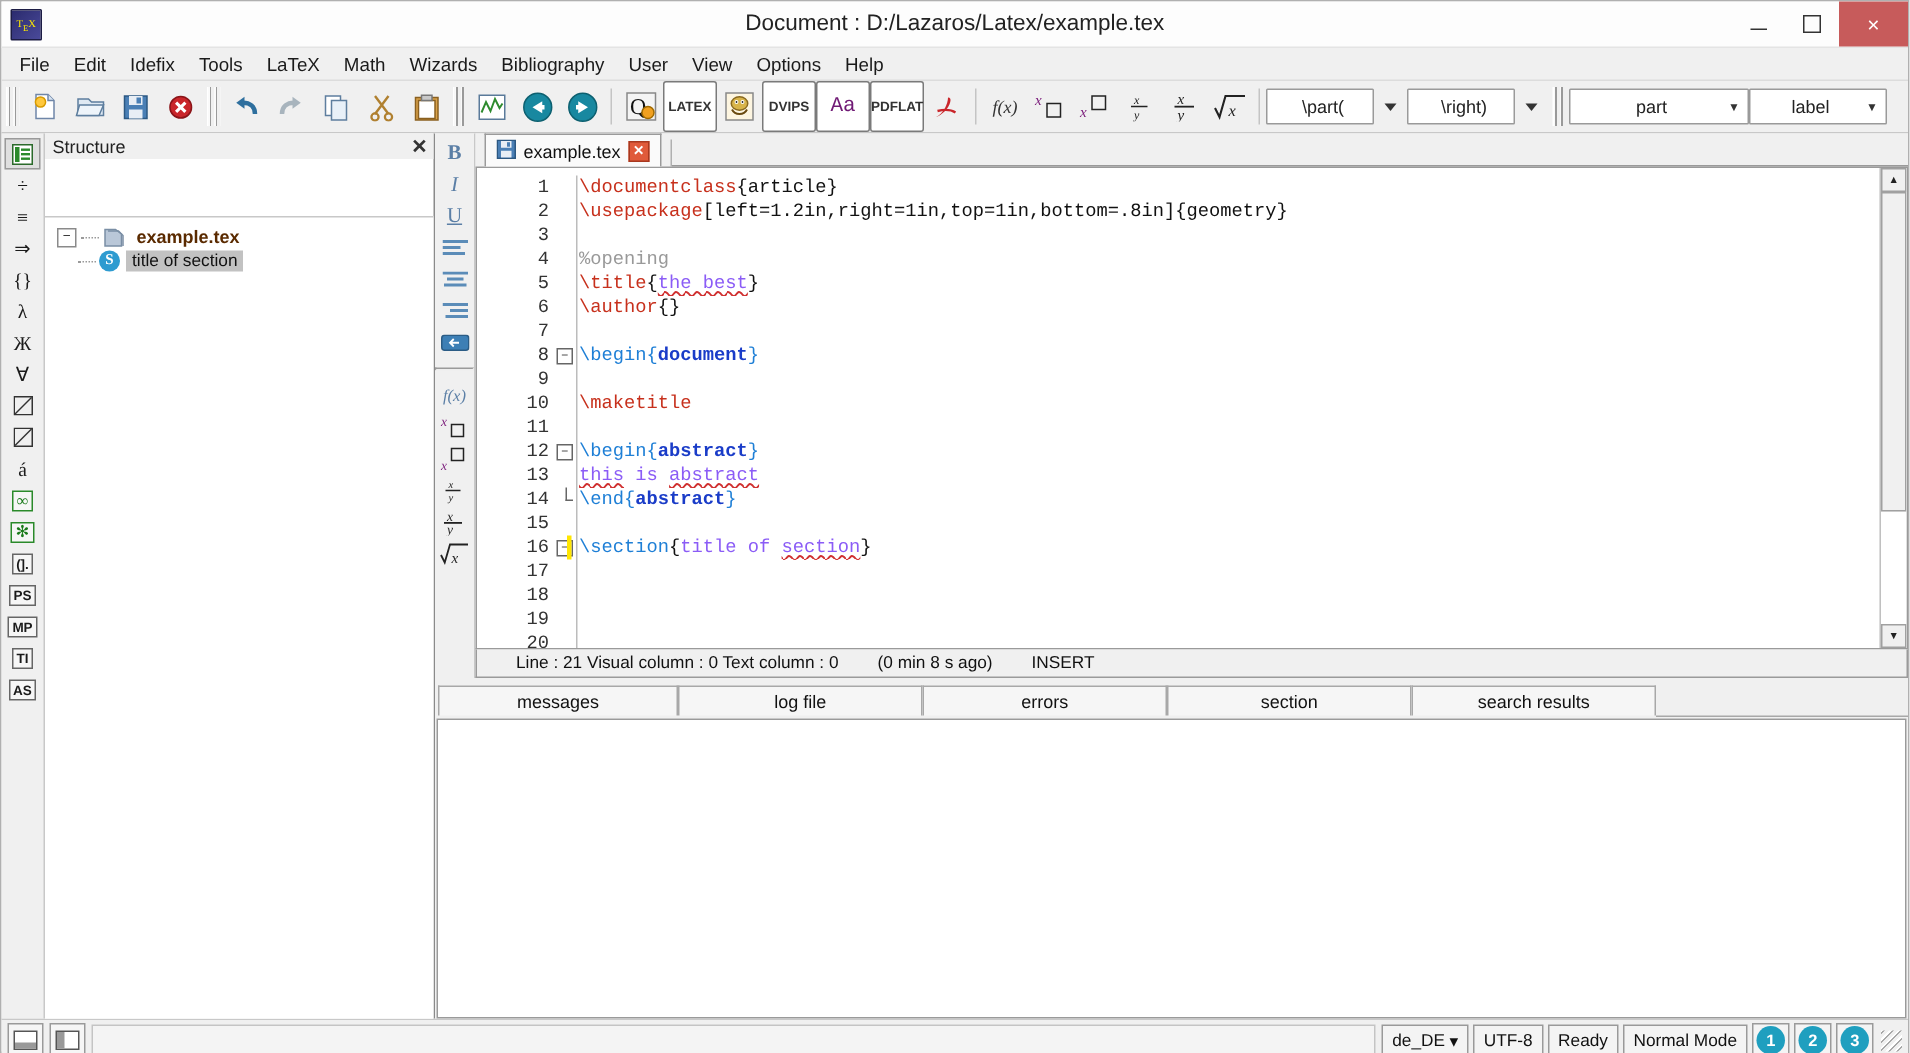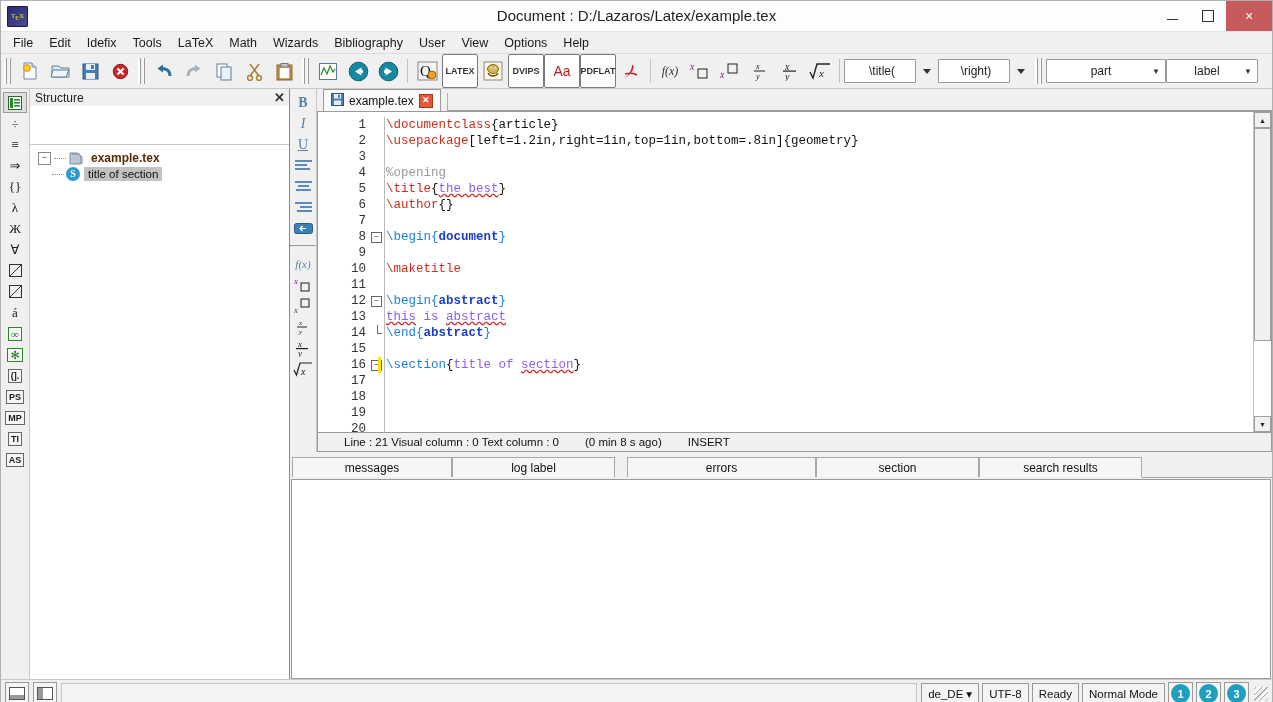--- a/index.html
+++ b/index.html
@@ -326,21 +326,21 @@
         <circle cx="8" cy="7" r="0.6" fill="#222"></circle>
           <circle cx="12" cy="7" r="0.6" fill="#222"></circle>
         <path d="M5 12c2 4 8 4 10 0" stroke="#6a4a10" stroke-width="1.3" fill="none"></path>
       </svg>
     </div>
     <div class="tb boxed">
       <div class="tb-label">DVI</div>
       <div class="tb-label">PS</div>
     </div>
     <div class="tb boxed">
-      <div style="font-family:Liberation Sans, sans-serif;font-size:14px;line-height:15px;color:#b91c1c;">Aa</div>
+      <div style="font-family:Liberation Mono, monospace;font-size:14px;line-height:15px;color:#701a75;">Aa</div>
     </div>
     <div class="tb boxed">
       <div class="tb-label">PDF</div>
       <div class="tb-label">LAT</div>
     </div>
     <div class="tb">
       <svg width="20" height="20" viewBox="0 0 20 20">
         <path d="M3 17c5-2 8-9 8-13 1.5 0 2 1 1.5 3-1 4.5-6 9-9.5 10z" fill="#c9252a"></path>
         <path d="M4 13c4-1 9-1 12 1" stroke="#c9252a" stroke-width="1.6" fill="none"></path>
       </svg>
@@ -380,21 +380,21 @@
     <div class="tb">
       <svg width="22" height="20" viewBox="0 0 22 20">
         <path d="M1 11l3 6 4-14h13" stroke="#222" stroke-width="1.4" fill="none"></path>
         <text x="10" y="16" font-family="Liberation Serif, serif" font-style="italic" font-size="11" fill="#222">x</text>
       </svg>
     </div>
 
     <div class="tsep"></div>
 
     <div class="combo" style="width:62px;">
-      <span class="cv">\title(</span>
+      <span class="cv">\part(</span>
     </div>
     <div class="tb" style="width:20px;">
         <div class="mini-caret"></div>
       </div>
 
     <div class="combo" style="width:62px;">
       <span class="cv">\right)</span>
     </div>
     <div class="tb" style="width:20px;">
         <div class="mini-caret"></div>
@@ -644,22 +644,22 @@
           <div class="estatus">
             <span class="g">Line : 21 Visual column : 0 Text column : 0</span>
             <span class="g">(0 min 8 s ago)</span>
             <span>INSERT</span>
           </div>
         </div>
       </div>
 
       <div class="bottomtabs">
         <div class="btab" style="width:160px;">messages</div>
-        <div class="btab" style="width:163px;">log label</div>
-        <div class="btab" style="width:189px;margin-left:12px;">errors</div>
+        <div class="btab" style="width:163px;">log file</div>
+        <div class="btab" style="width:163px;">errors</div>
         <div class="btab" style="width:163px;">section</div>
         <div class="btab" style="width:163px;">search results</div>
         <div class="btabs-fill"></div>
       </div>
       <div class="outputpane"></div>
     </div>
   </div>
 
   <div class="statusbar">
     <div class="sbtn">

